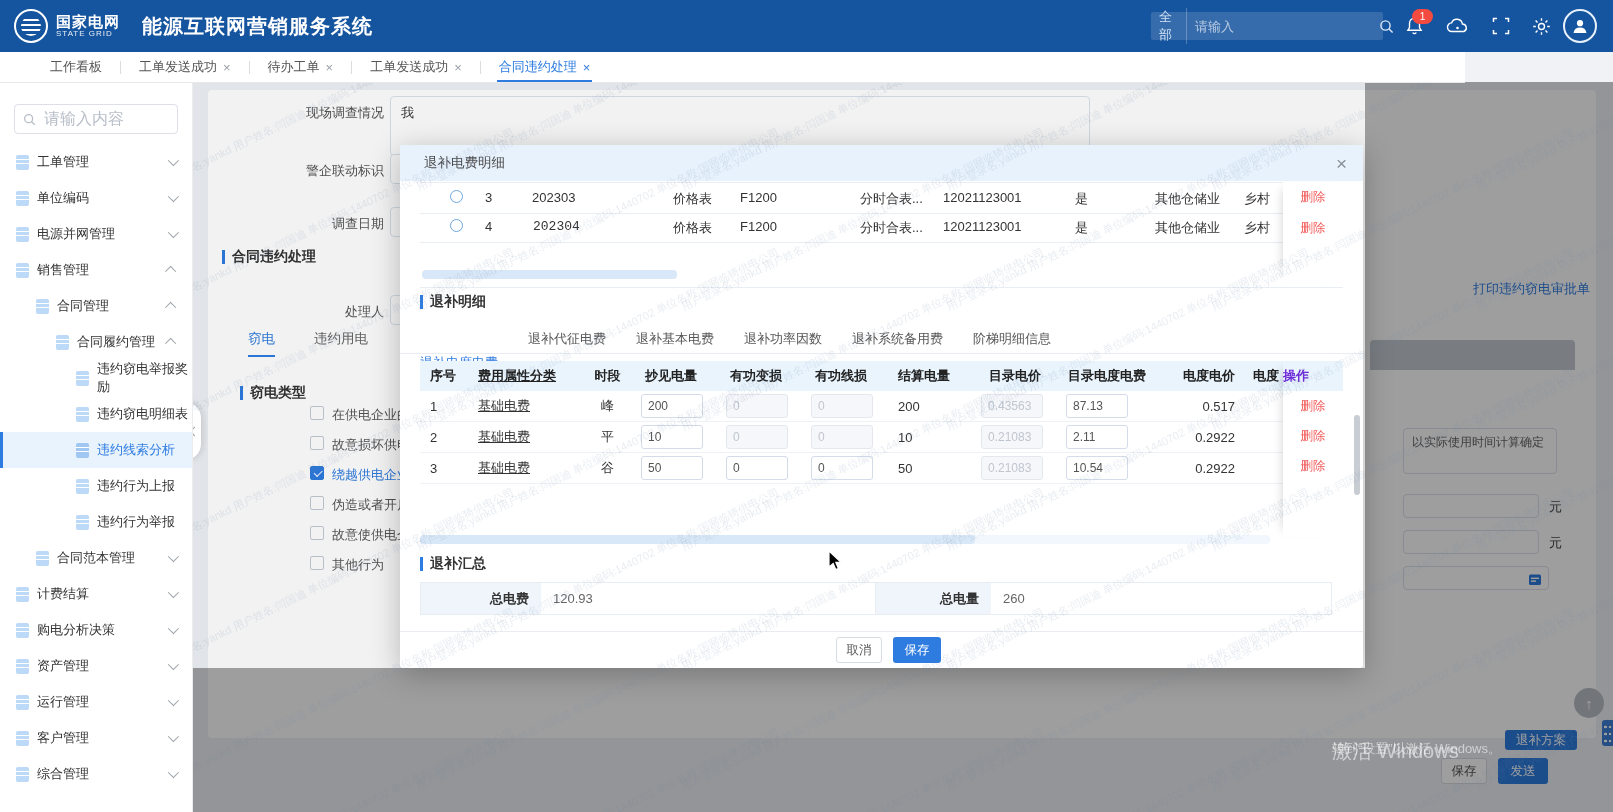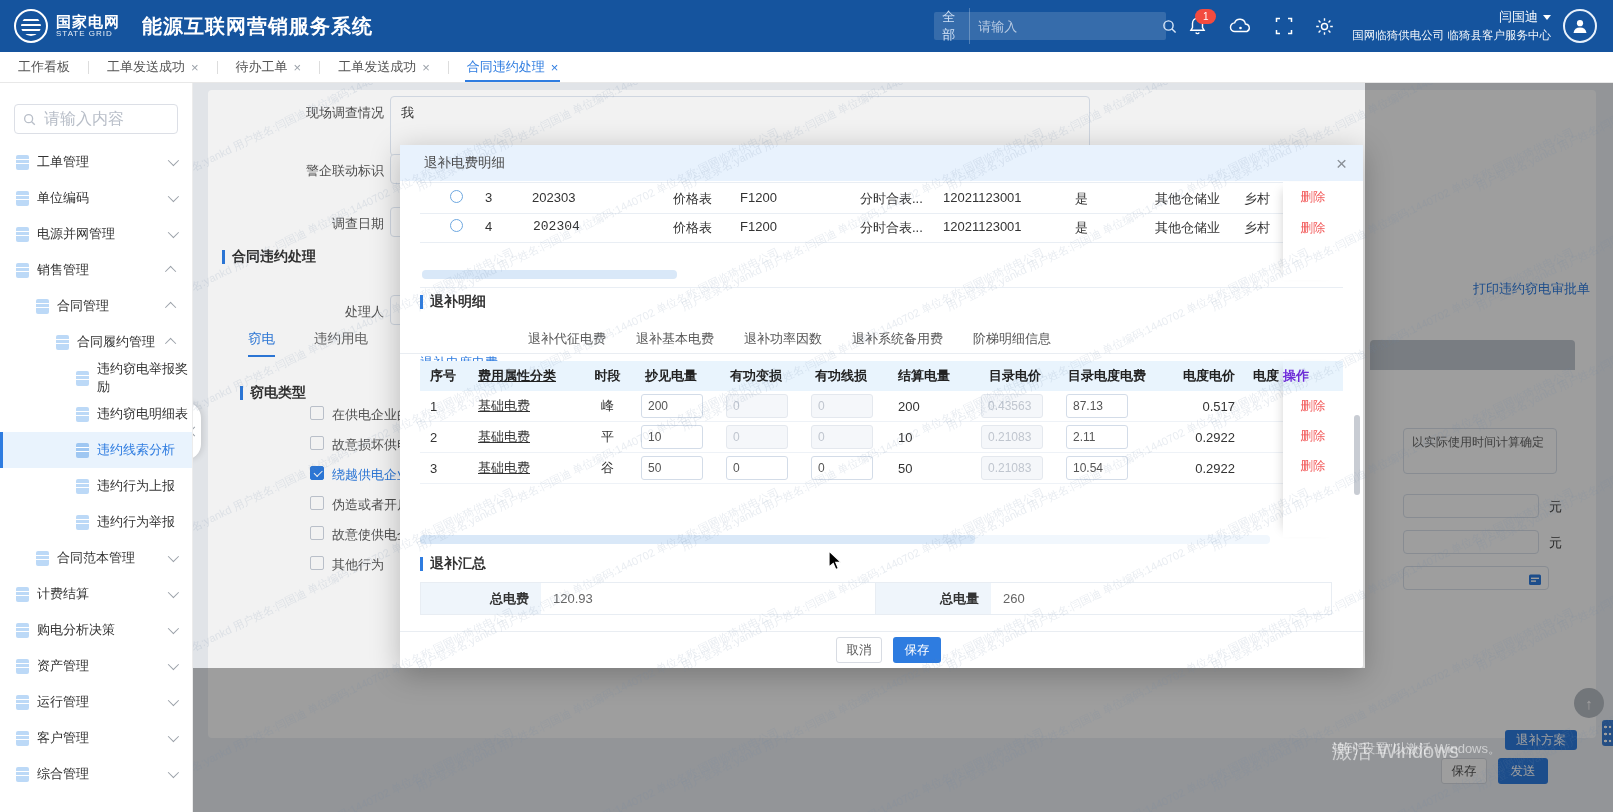--- a/index.html
+++ b/index.html
@@ -22,22 +22,22 @@
   .hd-input::placeholder{color:#b9cbe3;}
   .hd-ic{margin-left:22px;position:relative;cursor:pointer;display:flex;align-items:center;}
   .badge{position:absolute;top:-7px;right:-9px;min-width:15px;height:15px;border-radius:8px;background:#f34b3f;color:#fff;
     font-size:10px;display:flex;align-items:center;justify-content:center;padding:0 3px;}
   .hd-user{margin-left:18px;color:#fff;text-align:right;line-height:1.3;}
   .hd-user-name{font-size:13px;display:flex;align-items:center;justify-content:flex-end;gap:5px;cursor:pointer;}
   .caret{width:0;height:0;border-left:4px solid transparent;border-right:4px solid transparent;border-top:5px solid #fff;display:inline-block;}
   .hd-org{font-size:11.5px;opacity:.95;margin-top:2px;}
   .avatar{width:30px;height:30px;border-radius:50%;border:2px solid #e8f1fb;margin-left:12px;display:flex;align-items:center;justify-content:center;cursor:pointer;}
   
-  .tabbar{position:absolute;left:0;top:52px;width:1613px;height:30px;background:#fff;border-bottom:1px solid #e8e8e8;
-    display:flex;align-items:center;z-index:29;font-size:13px;color:#555;}
+  .tabbar{position:absolute;left:0;top:52px;width:1433px;height:30px;background:#fff;border-bottom:1px solid #e8e8e8;
+    display:flex;align-items:center;z-index:29;font-size:13px;color:#555;padding-left:32px;}
   .ptab{display:flex;align-items:center;gap:6px;padding:0 10px;height:30px;cursor:pointer;position:relative;}
   .ptab .x{color:#9aa0a8;font-size:13px;}
   .ptab.active{color:#2e7ce0;}
   .ptab.active::after{content:'';position:absolute;left:8px;right:8px;bottom:0;height:2px;background:#2e7ce0;}
   .tsep{width:1px;height:13px;background:#ddd;margin:0 8px;}
   
   .sidebar{position:absolute;left:0;top:82px;width:192px;height:730px;background:#fff;border-right:1px solid #ececec;z-index:28;}
   .sb-search{margin:22px 14px 10px 14px;height:30px;border:1px solid #dcdfe6;border-radius:4px;display:flex;align-items:center;padding:0 8px;gap:6px;box-sizing:border-box;}
   .sb-search input{border:none;outline:none;font-size:16px;color:#666;width:120px;background:transparent;}
   .sb-search input::placeholder{color:#b8bec8;}
@@ -167,27 +167,20 @@
           <path d="M13 1.5h3.5V5"></path>
           <path d="M16.5 13v3.5H13"></path>
           <path d="M5 16.5H1.5V13"></path>
         </svg>
     </div>
     <div class="hd-ic">
       <svg width="19" height="19" viewBox="0 0 19 19" fill="none" stroke="#fff" stroke-width="1.4">
           <circle cx="9.5" cy="9.5" r="3"></circle>
           <path d="M9.5 1.2v2.6M9.5 15.2v2.6M1.2 9.5h2.6M15.2 9.5h2.6M3.6 3.6l1.9 1.9M13.5 13.5l1.9 1.9M15.4 3.6l-1.9 1.9M5.5 13.5l-1.9 1.9"></path>
         </svg>
-    </div>
-    <div class="hd-user">
-      <div class="hd-user-name">
-        <span>闫国迪</span>
-        <span class="caret"></span>
-      </div>
-      <div class="hd-org">国网临猗供电公司 临猗县客户服务中心</div>
     </div>
     <div class="avatar">
       <svg width="18" height="18" viewBox="0 0 18 18">
           <circle cx="9" cy="6.2" r="3.1" fill="#fff"></circle>
           <path d="M2.5 16a6.6 6.6 0 0 1 13 0z" fill="#fff"></path>
         </svg>
     </div>
   </div>
 </div>
 

